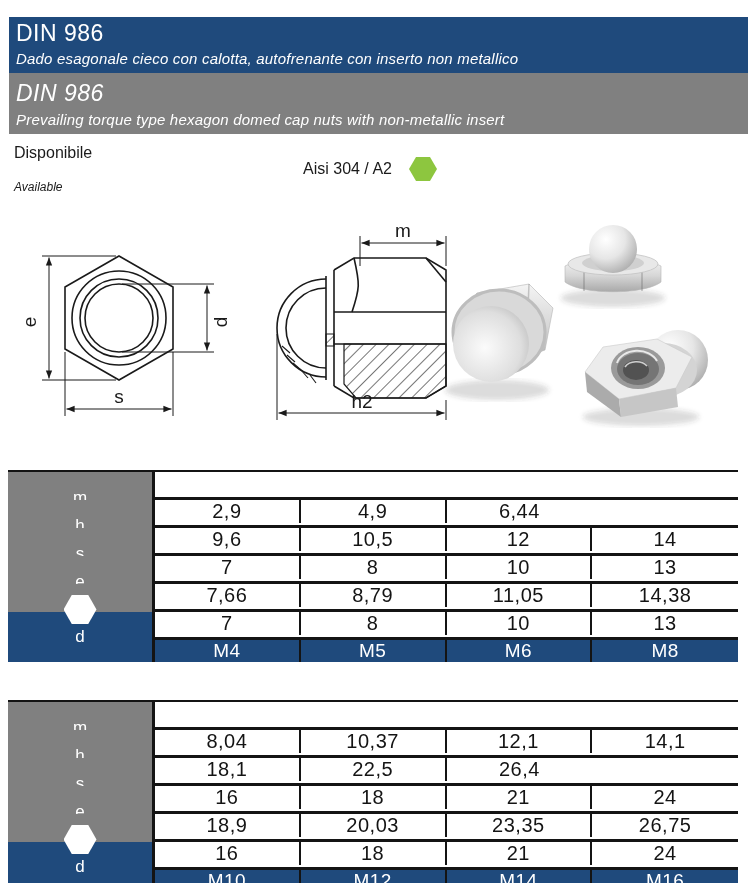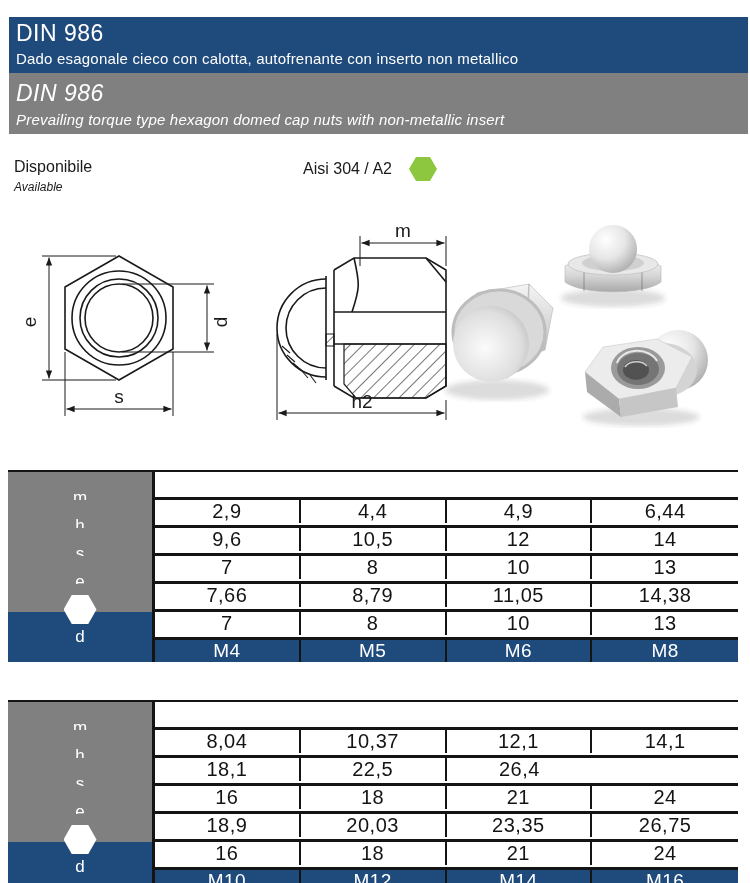--- a/index.html
+++ b/index.html
@@ -6,26 +6,26 @@
   .page {
     position:relative; width:750px; height:883px; background:#fff;
     font-family:"Liberation Sans", sans-serif; overflow:hidden;
   }
 
   
   .bar { position:absolute; left:9px; width:739px; color:#fff; }
   .bar-blue { top:17px; height:56px; background:#1f4a7c; }
   .bar-gray { top:73px; height:61px; background:#808080; }
   .bar .t1 { position:absolute; left:7px; top:3px; font-size:23px; letter-spacing:.5px; }
-  .bar .t2 { position:absolute; left:7px; top:33px; font-size:15px; letter-spacing:.2px; }
+  .bar .t2 { position:absolute; left:7px; top:33px; font-size:15px; letter-spacing:.2px;font-style:italic; }
   .bar-gray .t1 { top:7px; font-style:italic; }
   .bar-gray .t2 { top:38px; font-style:italic; }
 
   
-  .avail-it { position:absolute; left:14px; top:158px; font-size:16px; color:#1a1a1a; }
+  .avail-it { position:absolute; left:14px; top:144px; font-size:16px; color:#1a1a1a; }
   .avail-en { position:absolute; left:14px; top:180px; font-size:12px; font-style:italic; color:#1a1a1a; }
   .material { position:absolute; left:303px; top:160px; font-size:16px; color:#1a1a1a; }
   .hex-green {
     position:absolute; left:409px; top:157px; width:28px; height:24px;
     background:#8dc63f;
     clip-path:polygon(25% 0,75% 0,100% 50%,75% 100%,25% 100%,0 50%);
   }
 
   
   .draw1 { position:absolute; left:12px;  top:226px; }
@@ -194,21 +194,20 @@
       <ellipse cx="201" cy="150" rx="13" ry="10" fill="#525252"></ellipse>
       <path d="M182,143 A21,16 0 0 1 222,141" fill="none" stroke="#e9e9e9" stroke-width="2"></path>
       <path d="M190,147 A13,10 0 0 1 212,146" fill="none" stroke="#cfcfcf" stroke-width="1.6"></path>
     </g>
   </svg>
 
   <div class="dtable dtable1">
       <div class="trow">
         <div class="cell lab">m</div>
         <div class="cell val">2,9</div>
-        <div class="cell val">4,4</div>
         <div class="cell val">4,9</div>
         <div class="cell val">6,44</div>
       </div>
       <div class="trow">
         <div class="cell lab">h</div>
         <div class="cell val">9,6</div>
         <div class="cell val">10,5</div>
         <div class="cell val">12</div>
         <div class="cell val">14</div>
       </div>

